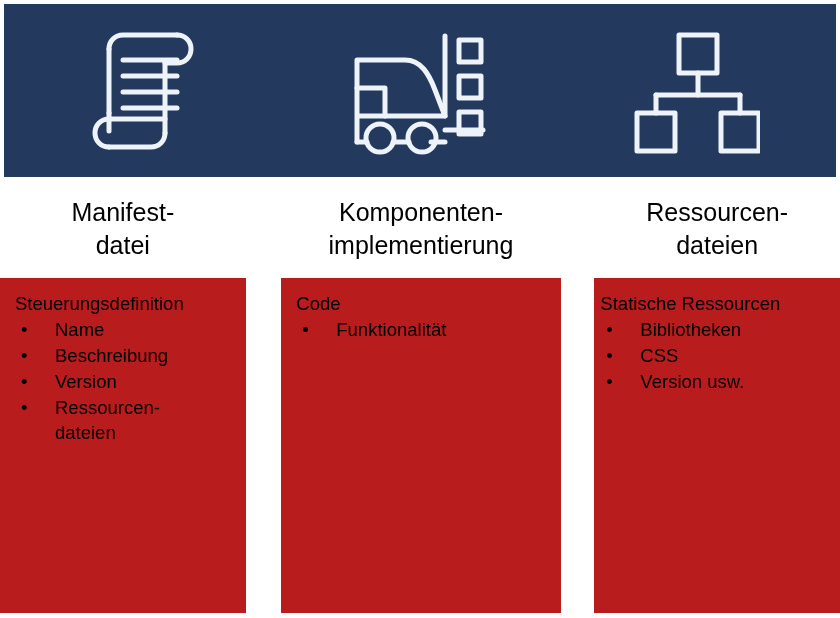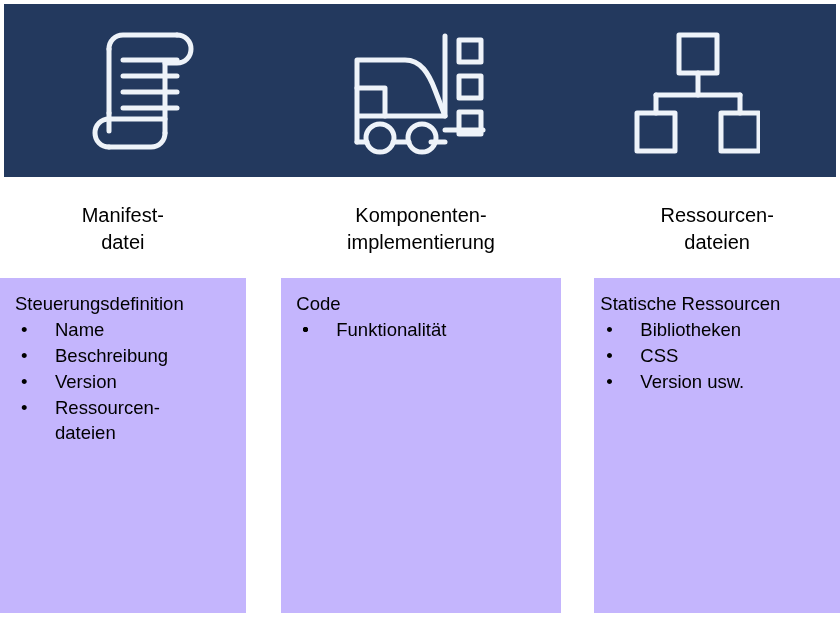--- a/index.html
+++ b/index.html
@@ -61,29 +61,29 @@
   .col-3 { width: 255px; }
 
   .col-title {
     background: #ffffff;
     height: 98px;
     display: flex;
     align-items: center;
     justify-content: center;
     text-align: center;
     color: #000000;
-    font-size: 20px;
+    font-size: 25px;
     line-height: 1.33;
     padding: 0 6px;
     box-sizing: border-box;
     white-space: pre-line;
   }
 
   .col-body {
-    background: #c4b5fd;
+    background: #b91c1c;
     flex: 1 1 auto;
     padding: 14px 10px 10px 15px;
     box-sizing: border-box;
     color: #000000;
     font-size: 18.5px;
     line-height: 1.35;
   }
   .col-3 .col-body {
     padding-left: 6px;
   }

